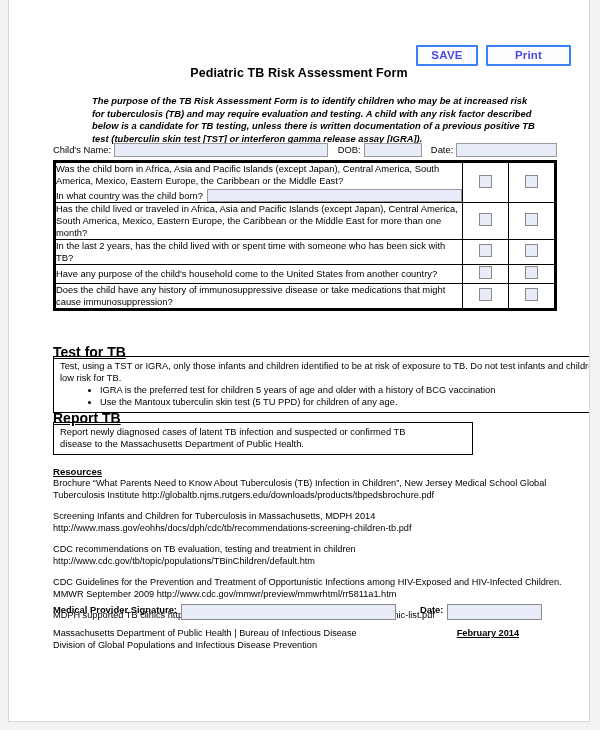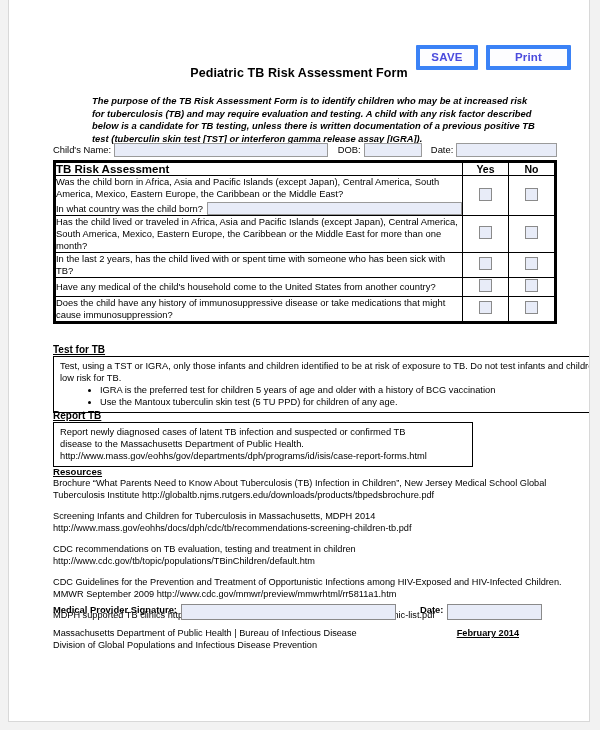--- a/index.html
+++ b/index.html
@@ -35,21 +35,21 @@
     top: 45px;
     display: flex;
     gap: 8px;
   }
   .tbtn {
     font-family: "Liberation Sans", sans-serif;
     font-size: 11.5px;
     font-weight: bold;
     color: #4b4bdd;
     background: #fdfdff;
-    border: 4px solid #3b82f6;
+    border: 2px solid #3b82f6;
     border-radius: 1px;
     padding: 2px 0 3px 0;
     text-align: center;
     letter-spacing: 0.2px;
     cursor: pointer;
     box-sizing: border-box;
   }
   .tbtn.save { width: 62px; }
   .tbtn.print { width: 85px; }
 
@@ -163,21 +163,21 @@
     background: #e8ecf8;
     border: 1px solid #9a9a9a;
     height: 13px;
     flex: 1 1 auto;
     box-sizing: border-box;
   }
 
   
   .sec-head {
     position: absolute;
-    font-size: 10px;
+    font-size: 14px;
     font-weight: bold;
     text-decoration: underline;
   }
   .sec-box {
     position: absolute;
     border: 1px solid #000;
     box-sizing: border-box;
     font-size: 9.3px;
     line-height: 1.3;
     padding: 3px 6px 4px 6px;
@@ -280,25 +280,20 @@
   </div>
 
   <div class="tbl">
     <table>
       <colgroup>
         <col>
         <col class="col-yes">
         <col class="col-no">
       </colgroup>
       <tbody>
-        <tr>
-          <td class="hdr-cell">TB Risk Assessment</td>
-          <td class="yn-hdr">Yes</td>
-          <td class="yn-hdr">No</td>
-        </tr>
 
         <tr>
           <td class="q-cell">
             <div>Was the child born in Africa, Asia and Pacific Islands (except Japan), Central America, South America, Mexico, Eastern Europe, the Caribbean or the Middle East?</div>
             <div class="inline-q">
               <span class="lbl">In what country was the child born?</span>
               <span class="fld-country"></span>
             </div>
           </td>
           <td class="cb-cell"><span class="cbox"></span></td>
@@ -311,21 +306,21 @@
           <td class="cb-cell"><span class="cbox"></span></td>
         </tr>
 
         <tr>
           <td class="q-cell">In the last 2 years, has the child lived with or spent time with someone who has been sick with TB?</td>
           <td class="cb-cell"><span class="cbox"></span></td>
           <td class="cb-cell"><span class="cbox"></span></td>
         </tr>
 
         <tr>
-          <td class="q-cell">Have any medical of the child's household come to the United States from another country?</td>
+          <td class="q-cell">Have any purpose of the child's household come to the United States from another country?</td>
           <td class="cb-cell"><span class="cbox"></span></td>
           <td class="cb-cell"><span class="cbox"></span></td>
         </tr>
 
         <tr>
           <td class="q-cell">Does the child have any history of immunosuppressive disease or take medications that might cause immunosuppression?</td>
           <td class="cb-cell"><span class="cbox"></span></td>
           <td class="cb-cell"><span class="cbox"></span></td>
         </tr>
       </tbody>
@@ -338,21 +333,20 @@
     <ul>
       <li>IGRA is the preferred test for children 5 years of age and older with a history of BCG vaccination</li>
       <li>Use the Mantoux tuberculin skin test (5 TU PPD) for children of any age.</li>
     </ul>
   </div>
 
   <div class="sec-head" style="left:44px; top:410px;">Report TB</div>
   <div class="sec-box" style="left:44px; top:422px; width:420px;">
     <div>Report newly diagnosed cases of latent TB infection and suspected or confirmed TB</div>
     <div>disease to the Massachusetts Department of Public Health.</div>
-    <div>http://www.mass.gov/eohhs/gov/departments/dph/programs/id/isis/case-report-forms.html</div>
   </div>
 
   <div class="res-head">Resources</div>
   <div class="res-body">
     <p>Brochure “What Parents Need to Know About Tuberculosis (TB) Infection in Children”, New Jersey Medical School Global Tuberculosis Institute http://globaltb.njms.rutgers.edu/downloads/products/tbpedsbrochure.pdf</p>
     <p>Screening Infants and Children for Tuberculosis in Massachusetts, MDPH 2014 http://www.mass.gov/eohhs/docs/dph/cdc/tb/recommendations-screening-children-tb.pdf</p>
     <p>CDC recommendations on TB evaluation, testing and treatment in children http://www.cdc.gov/tb/topic/populations/TBinChildren/default.htm</p>
     <p>CDC Guidelines for the Prevention and Treatment of Opportunistic Infections among HIV-Exposed and HIV-Infected Children. MMWR September 2009 http://www.cdc.gov/mmwr/preview/mmwrhtml/rr5811a1.htm</p>
     <p>MDPH supported TB clinics http://www.mass.gov/eohhs/docs/dph/cdc/tb/regional-clinic-list.pdf</p>
   </div>

